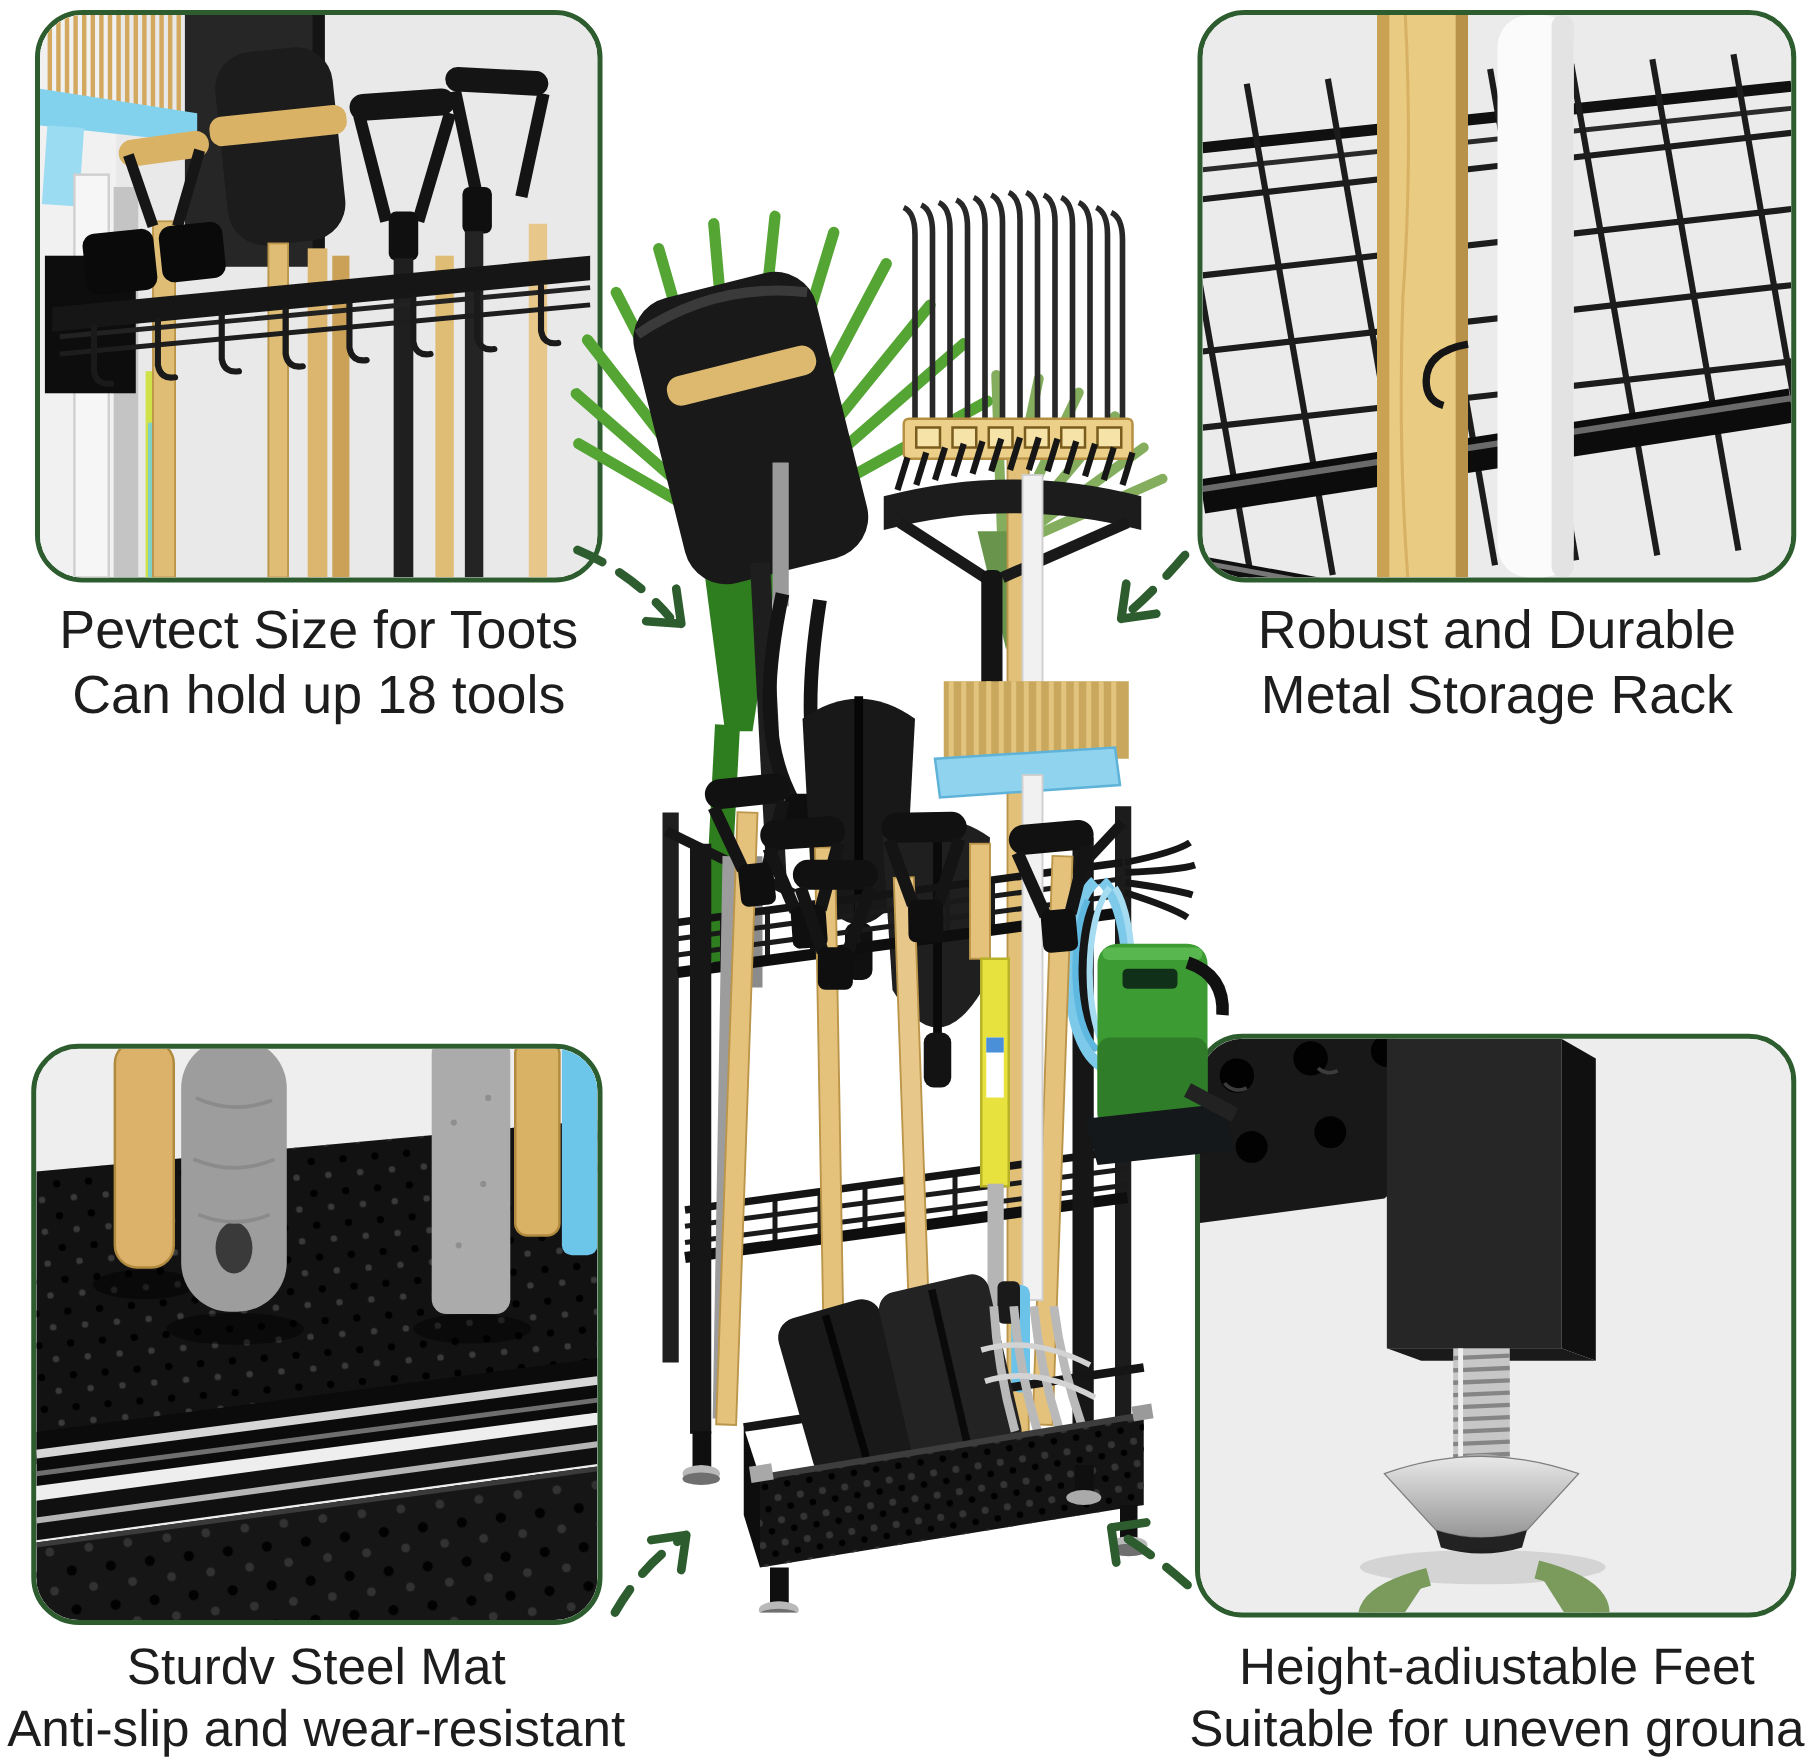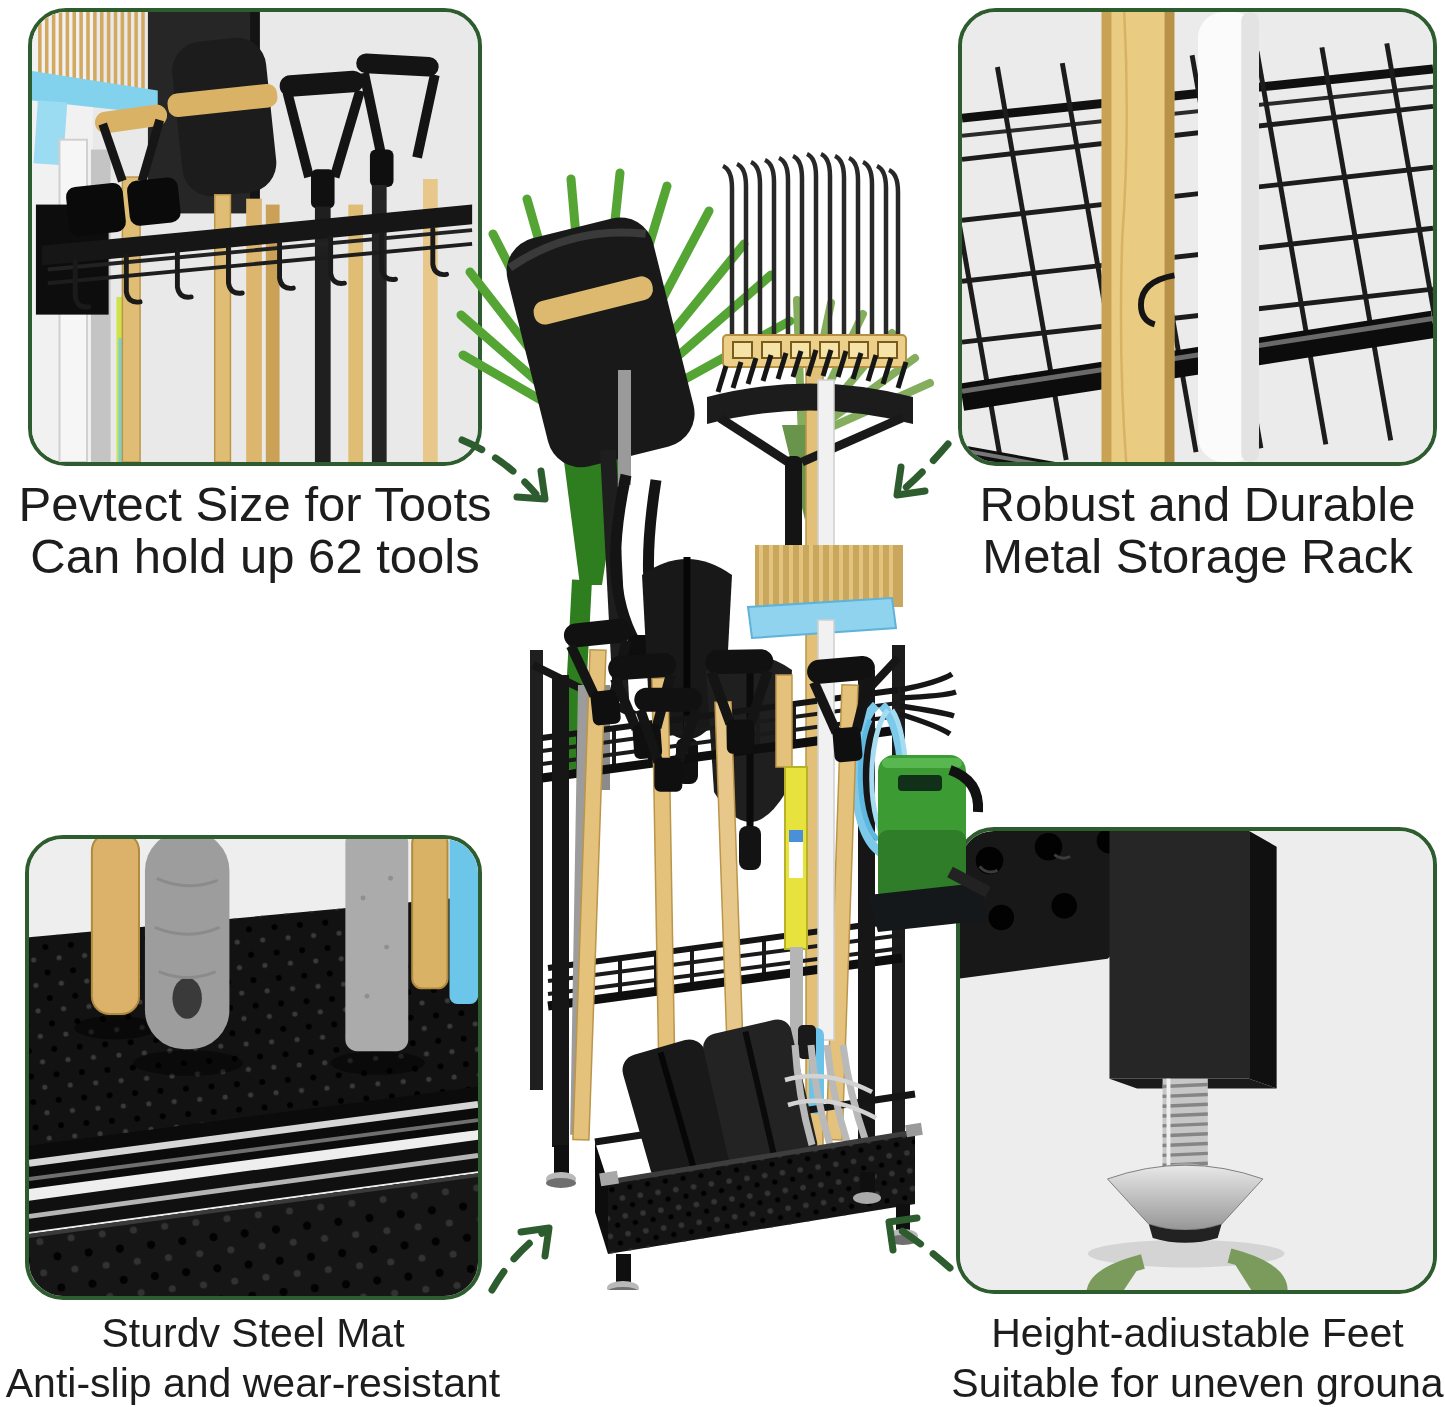--- a/index.html
+++ b/index.html
@@ -2,21 +2,21 @@
 <html style="--background: #ffffff; --accent-green: #2d5c2e; --panel-background: #e9e9e9; --caption-text: #1d1d1d; --rotation-arrow-green: #7a9b5c; --fan-rake-green: #55a535; --hose-blue: #7cc9e9; --machine-green: #3c9c33; --wood: #e3c078;"><head>
 <meta charset="utf-8">
 <style>
   html,body{margin:0;padding:0;background:#fff;}
   #canvas{position:relative;width:1445px;height:1407px;background:var(--background,#fff);
           font-family:"Liberation Sans",sans-serif;overflow:hidden;}
   .panel{position:absolute;border:4px solid var(--accent-green,#2d5c2e);border-radius:38px;
          background:var(--panel-background,#e9e9e9);overflow:hidden;box-sizing:border-box;}
   .panel svg{display:block;width:100%;height:100%;}
   .caption{position:absolute;text-align:center;color:var(--caption-text,#1d1d1d);white-space:nowrap;}
-  .cap-top{font-size:49px;line-height:52px;}
+  .cap-top{font-size:43px;line-height:52px;}
   .cap-bot{font-size:41px;line-height:50px;}
   .overlay{position:absolute;left:0;top:0;pointer-events:none;}
   .arrow-stroke{stroke:var(--accent-green,#2d5c2e);}
   .fan-spoke{stroke:var(--fan-rake-green,#55a535);}
   .leaf-spoke{stroke:#7aa851;}
   .hose{stroke:var(--hose-blue,#7cc9e9);}
   .machine{fill:var(--machine-green,#3c9c33);}
   .rot-arrow{fill:var(--rotation-arrow-green,#7a9b5c);stroke:var(--rotation-arrow-green,#7a9b5c);}
 </style>
 </head>
@@ -540,21 +540,21 @@
       </g>
       <g>
         <path class="arrow-stroke" d="M950,1268 Q918,1240 894,1226" stroke-dasharray="22 16"></path>
         <path class="arrow-stroke" d="M889,1222 L917,1218 M889,1222 L893,1250"></path>
       </g>
     </g>
   </svg>
 
   <div class="caption cap-top" style="left:15px;top:478px;width:480px;">
     <div>Pevtect Size for Toots</div>
-    <div>Can hold up 62 tools</div>
+    <div>Can hold up 18 tools</div>
   </div>
   <div class="caption cap-top" style="left:950px;top:478px;width:495px;">
     <div>Robust and Durable</div>
     <div>Metal Storage Rack</div>
   </div>
   <div class="caption cap-bot" style="left:-25px;top:1308px;width:556px;">
     <div>Sturdv Steel Mat</div>
     <div>Anti-slip and wear-resistant</div>
   </div>
   <div class="caption cap-bot" style="left:925px;top:1308px;width:545px;">

